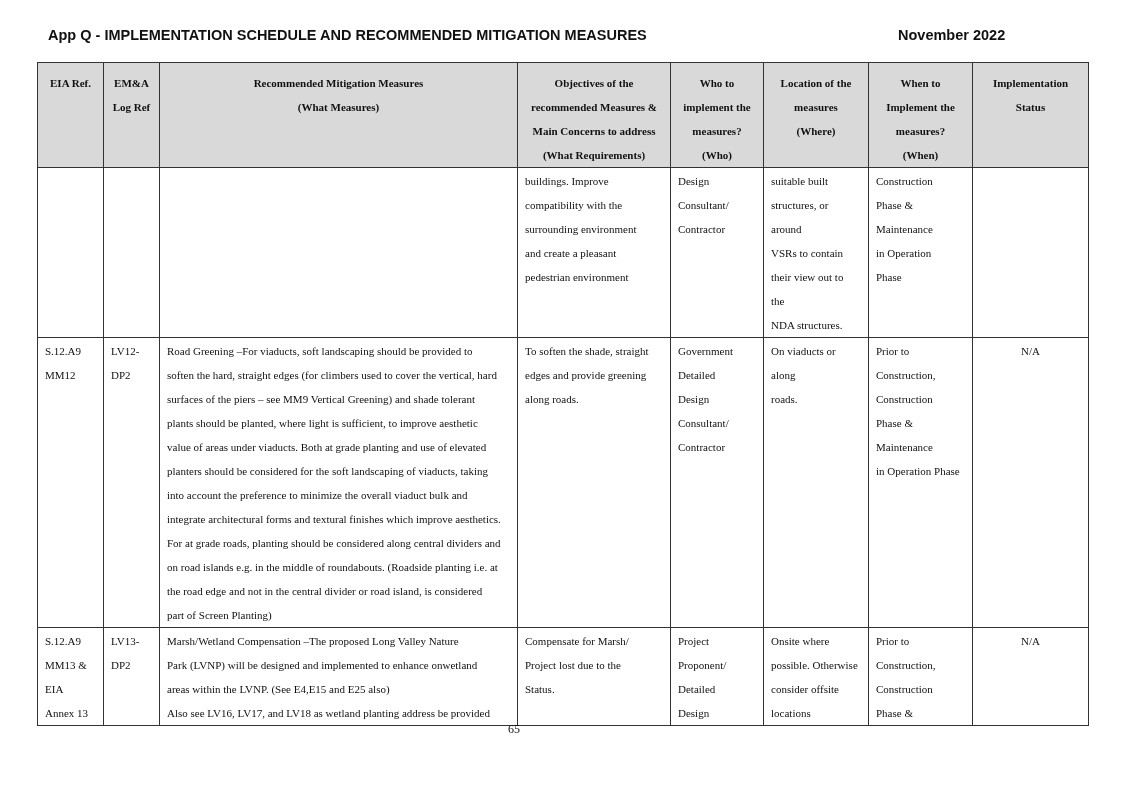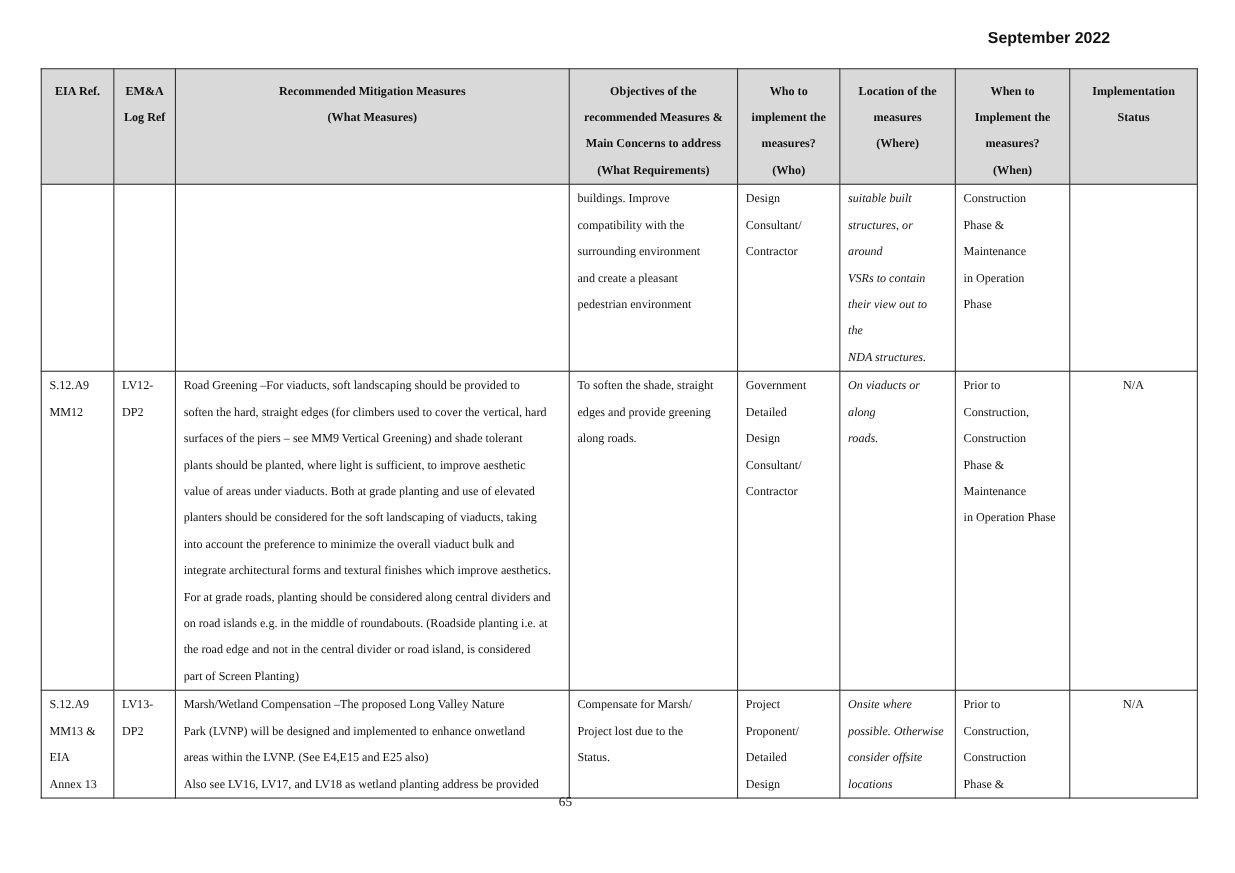--- a/index.html
+++ b/index.html
@@ -5,29 +5,30 @@
   html, body { margin: 0; padding: 0; background: #ffffff; }
   body { width: 1123px; height: 794px; position: relative; overflow: hidden; }
   .page-header { position: absolute; top: 27px; left: 48px; right: 0; height: 22px; }
   .doc-title { position: absolute; left: 0; top: 0; font-family: "Liberation Sans", sans-serif; font-weight: bold; font-size: 14.5px; color: #111; white-space: nowrap; }
   .doc-date { position: absolute; left: 850px; top: 0; font-family: "Liberation Sans", sans-serif; font-weight: bold; font-size: 14.5px; color: #111; white-space: nowrap; }
   table.schedule { position: absolute; left: 37px; top: 62px; width: 1051px; border-collapse: collapse; table-layout: fixed; font-family: "Liberation Serif", serif; font-size: 11px; color: #111; }
   table.schedule th, table.schedule td { border: 1.5px solid #333; vertical-align: top; padding: 0; }
   table.schedule th { background: #d9d9d9; font-weight: bold; text-align: center; line-height: 24px; padding-top: 8px; height: 94px; }
   table.schedule td { line-height: 24px; padding: 1px 7px 0 7px; }
   .line { display: block; white-space: nowrap; }
-  .italic .line { font-style: italic; }
+  .italic .line { }
   td.status { text-align: center; }
   .page-number { position: absolute; top: 722px; left: 0; width: 1028px; text-align: center; font-family: "Liberation Serif", serif; font-size: 12px; color: #111; }
 </style>
 </head>
 <body>
 
 <div class="page-header">
-  <div class="doc-date">September 2022</div>
+  <div class="doc-title">App Q - IMPLEMENTATION SCHEDULE AND RECOMMENDED MITIGATION MEASURES</div>
+  <div class="doc-date">November 2022</div>
 </div>
 
 <table class="schedule">
   <colgroup>
     <col style="width:66px">
     <col style="width:56px">
     <col style="width:358px">
     <col style="width:153px">
     <col style="width:93px">
     <col style="width:105px">

